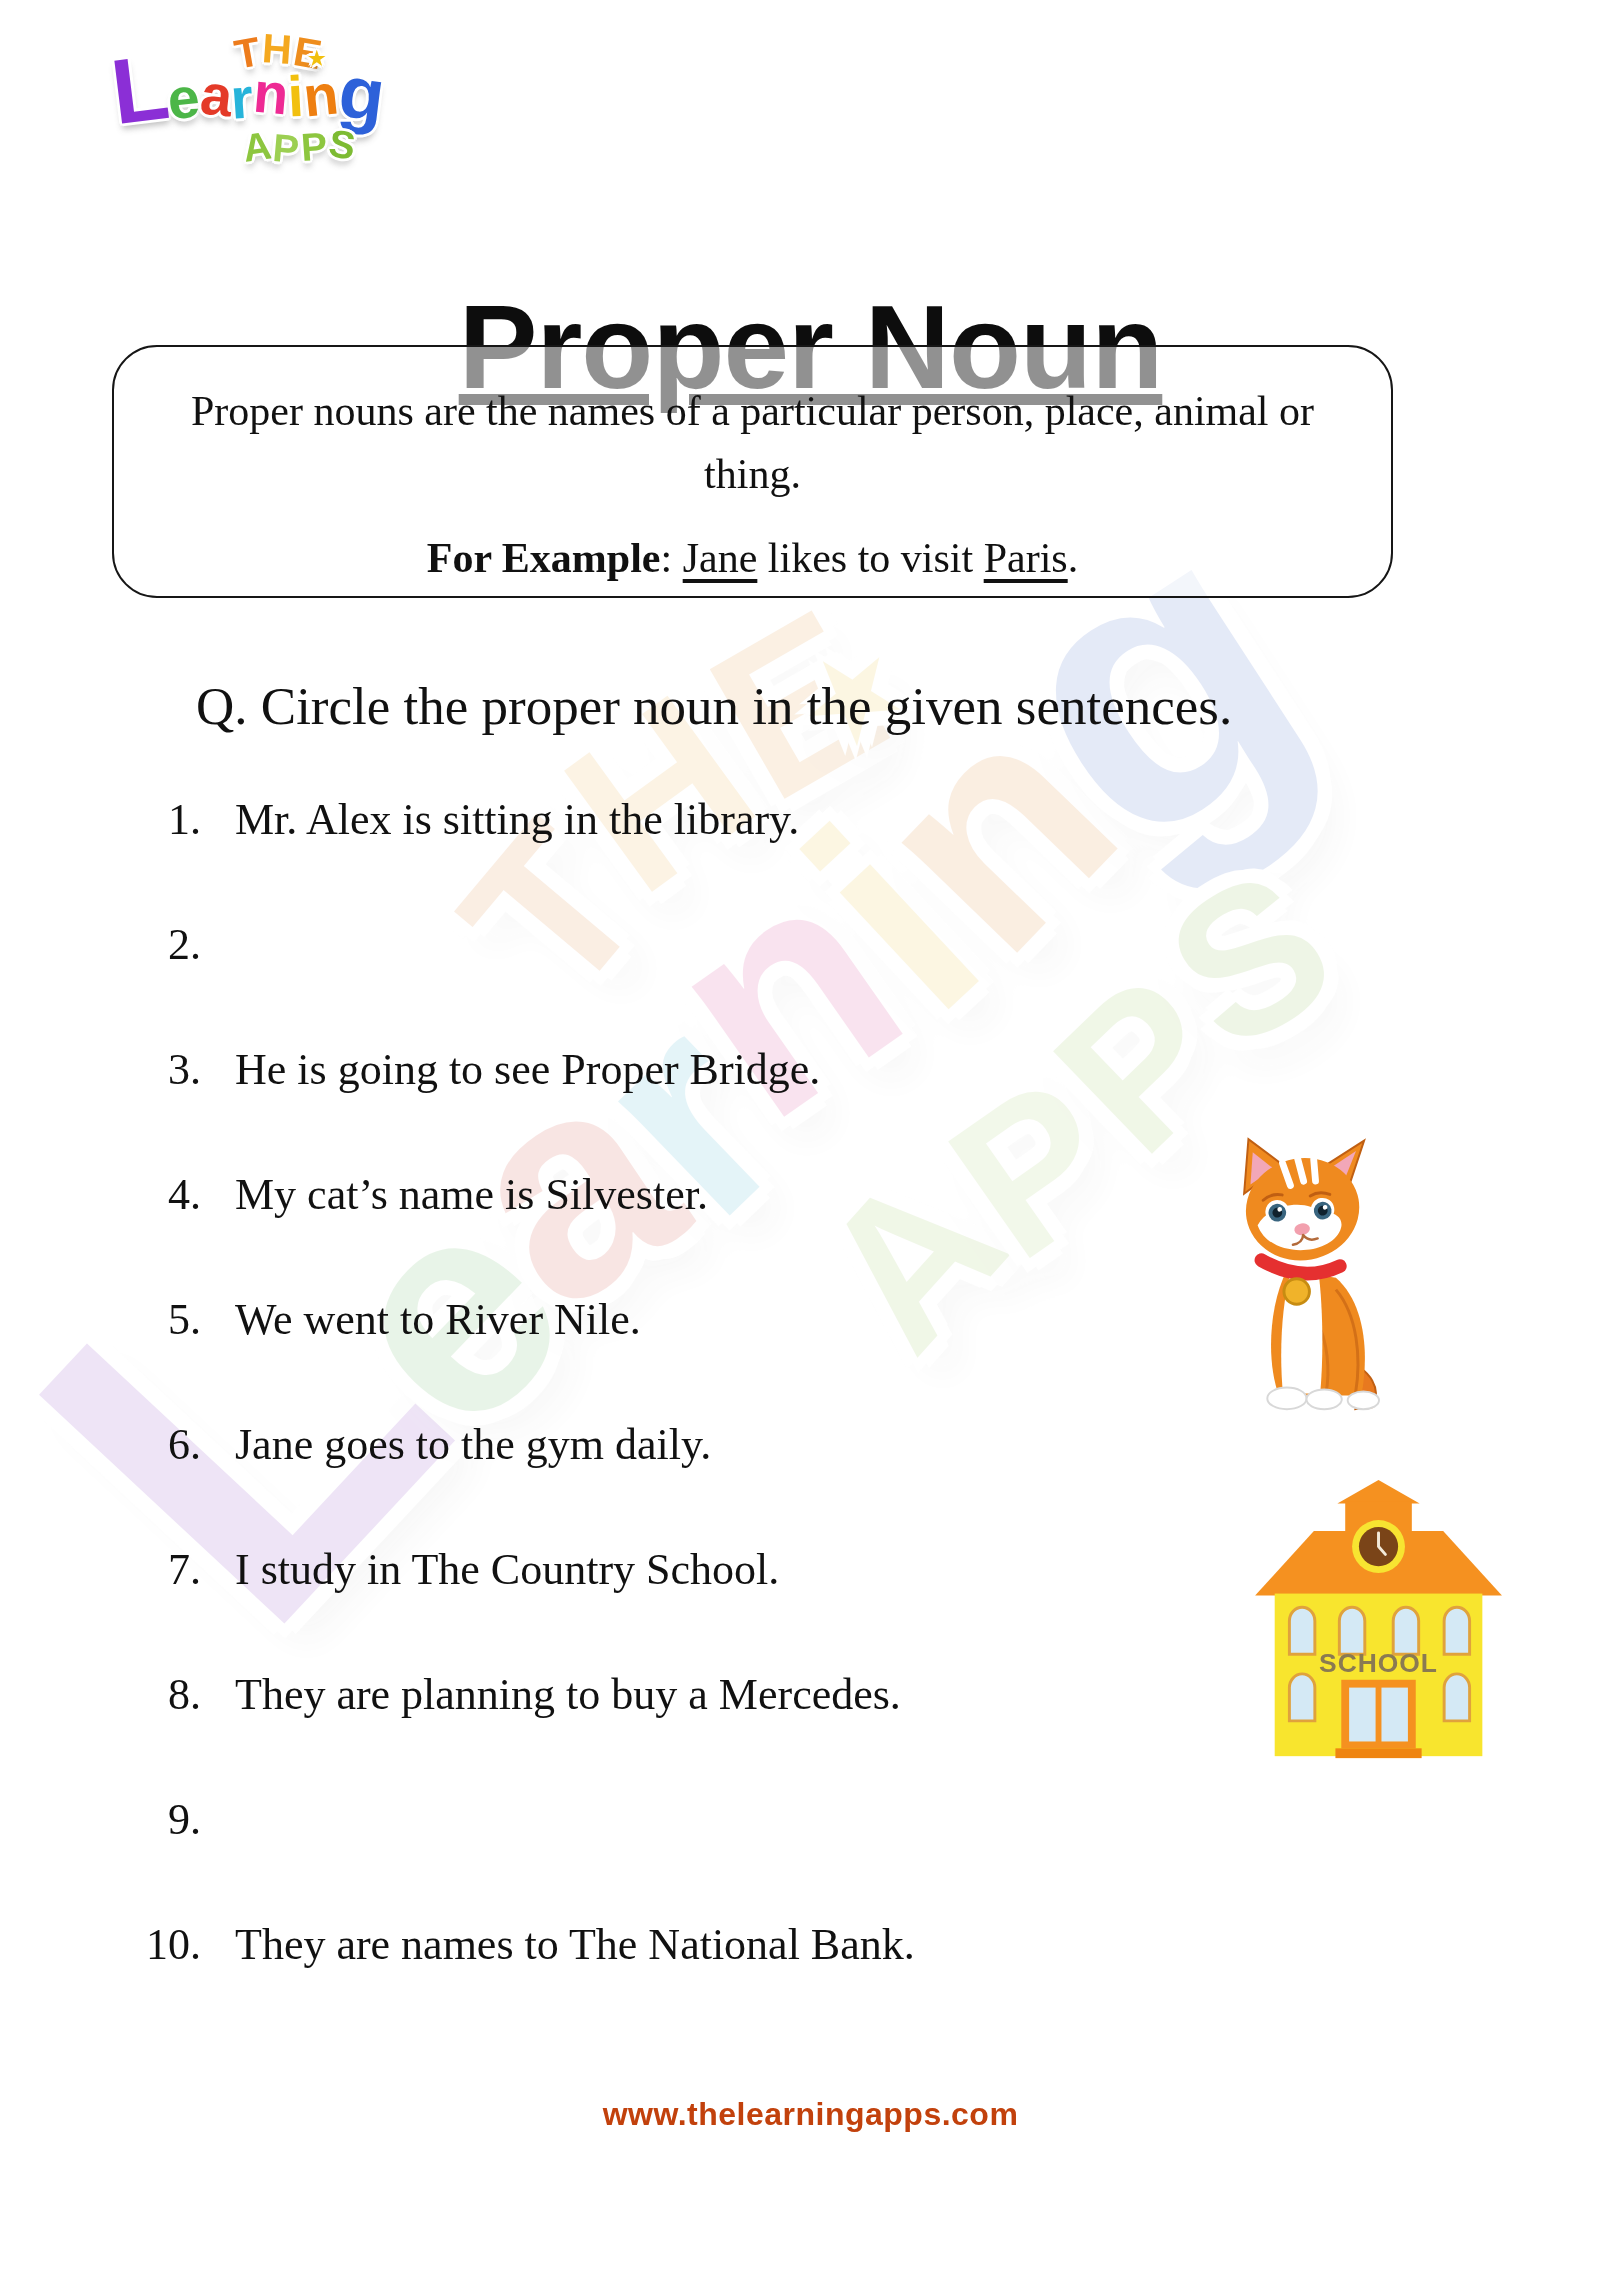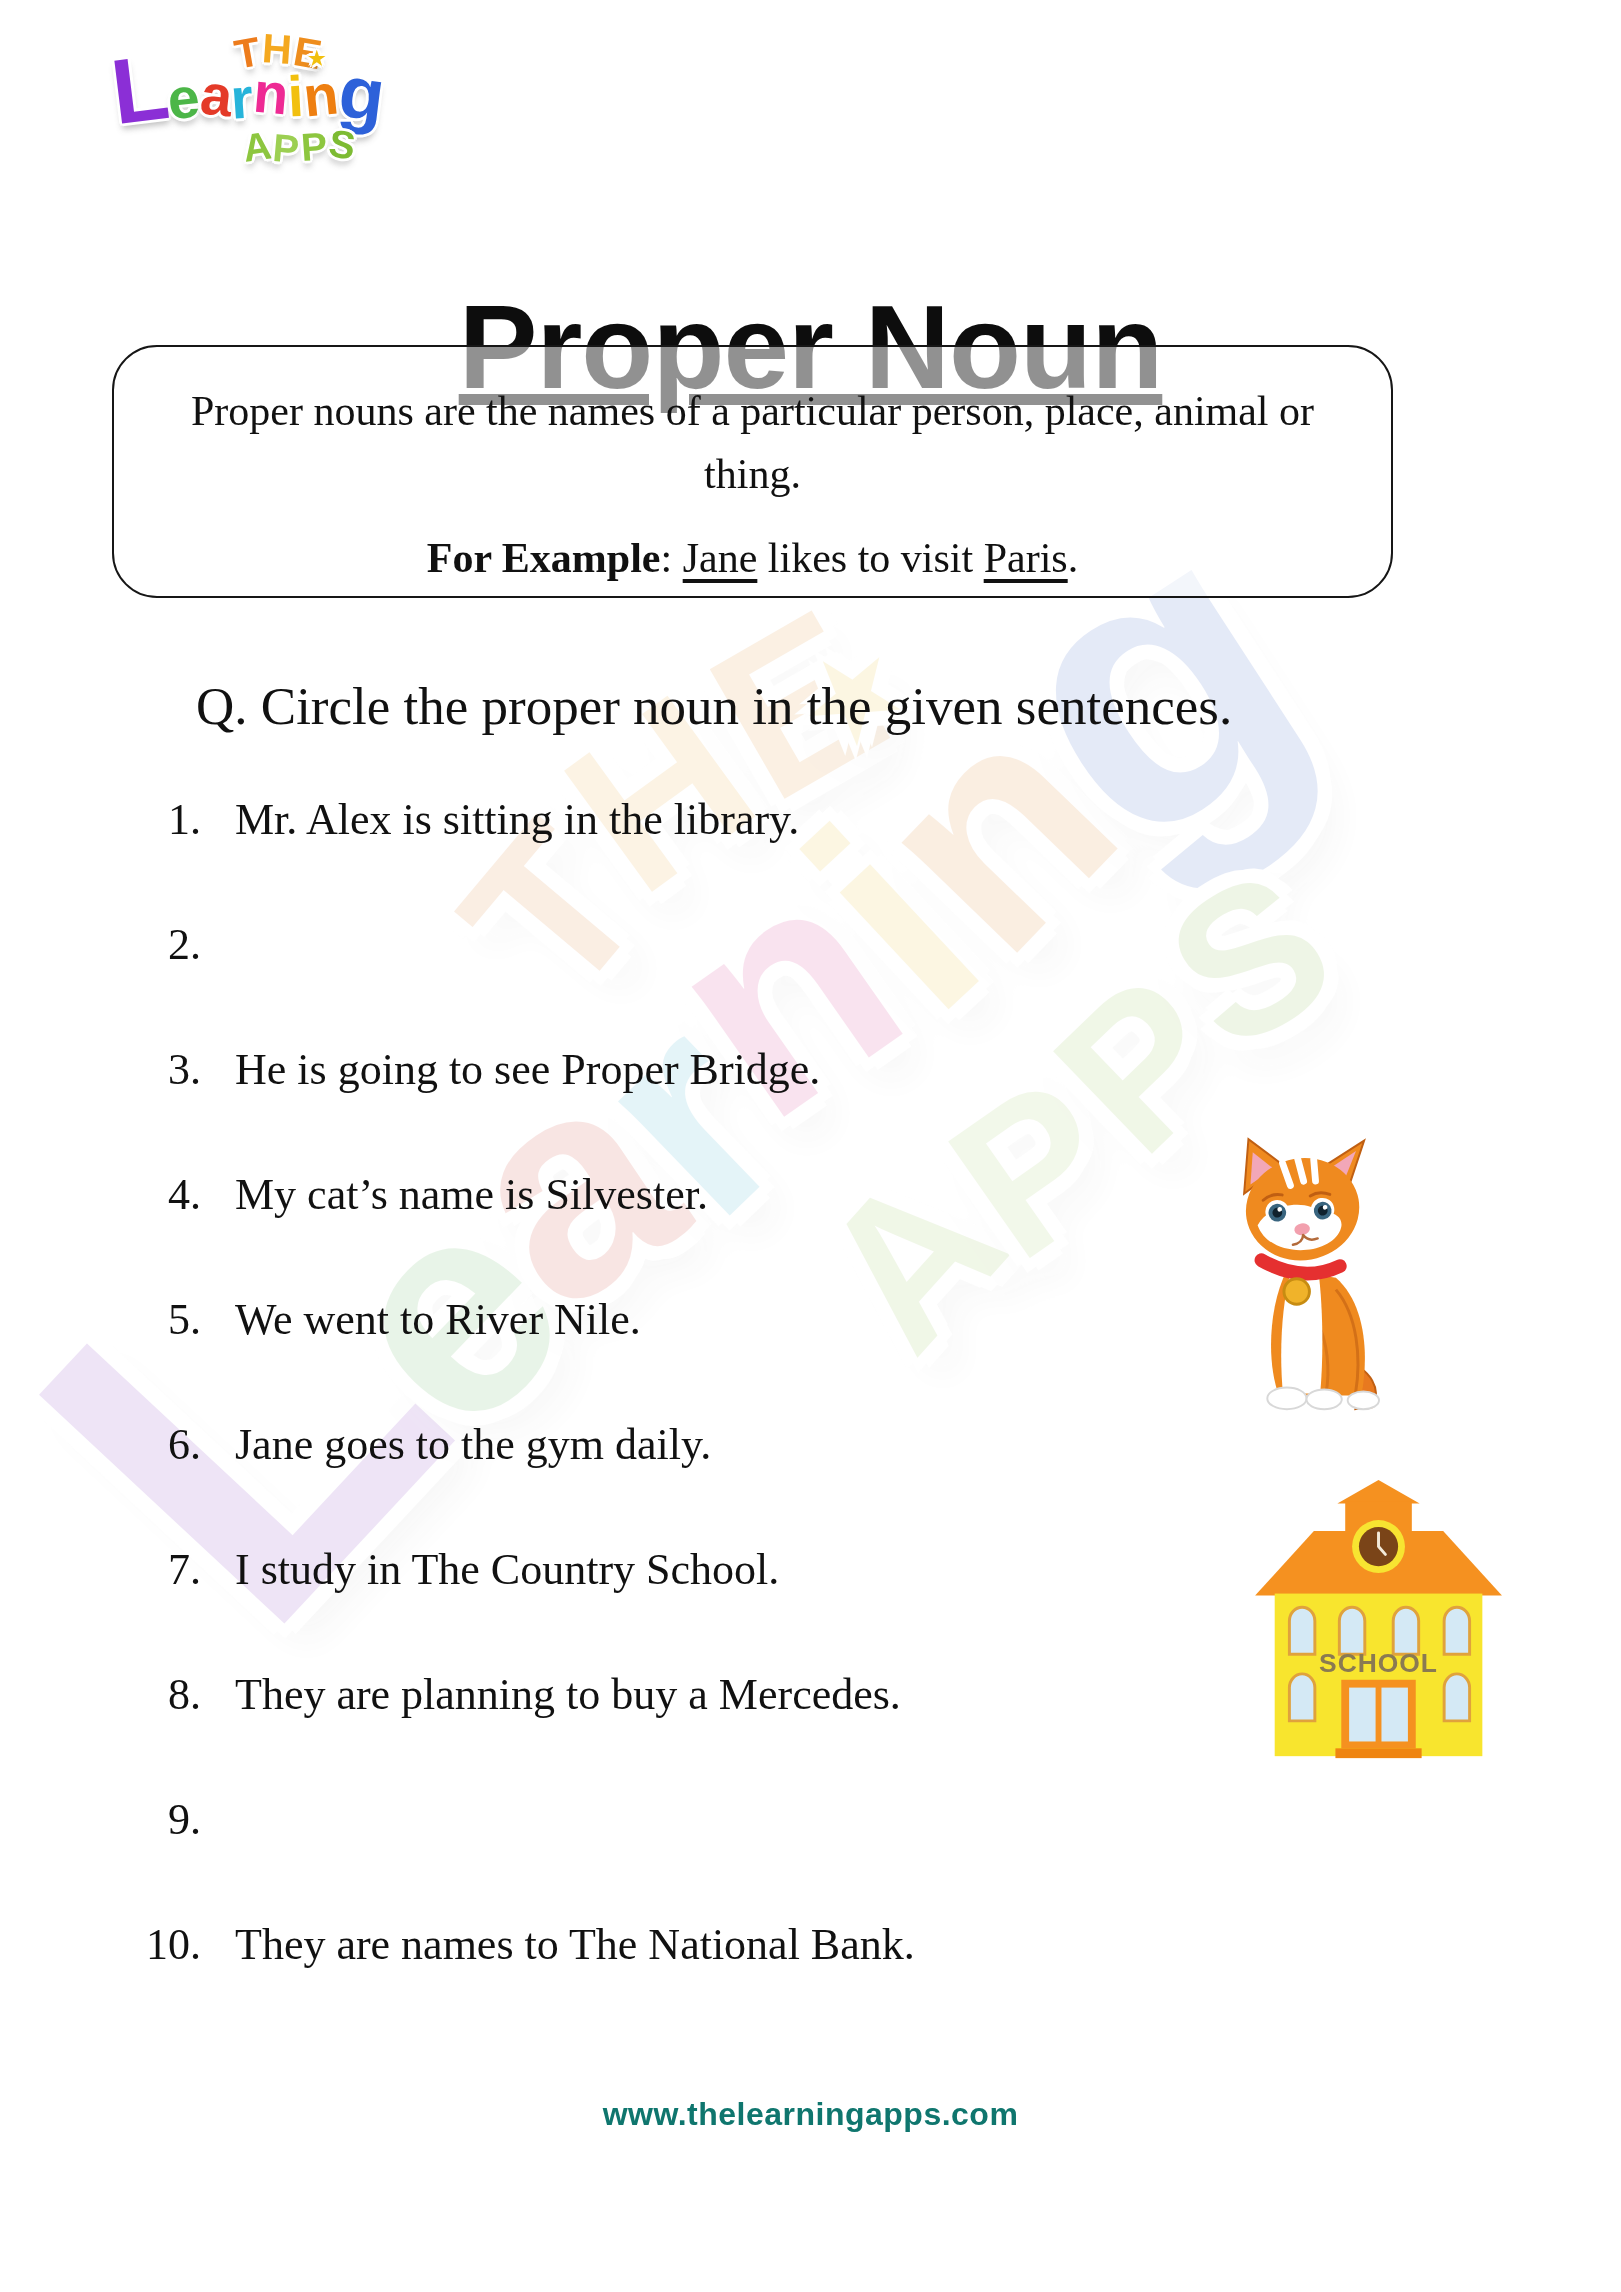--- a/index.html
+++ b/index.html
@@ -69,21 +69,21 @@
   .sentences .num { width:201px; flex:none; text-align:right; }
   .sentences .stext { margin-left:34px; white-space:nowrap; }
 
   
   .cat-wrap { position:absolute; left:1226px; top:1123px; z-index:2; }
   .school-wrap { position:absolute; left:1251px; top:1478px; z-index:2; }
 
   
   .footer { position:absolute; left:0; top:2096px; width:1621px; z-index:2; text-align:center;
     font-family:"Liberation Sans", sans-serif; font-weight:bold; font-size:32px;
-    letter-spacing:0.5px; color:#0f766e; }
+    letter-spacing:0.5px; color:#c2410c; }
 </style>
 </head>
 <body>
 
 <div class="page">
 
   <div class="watermark">
     <div class="tla">
       <div class="tla-the">
         <span style="color: rgb(237, 124, 28);">T</span>

